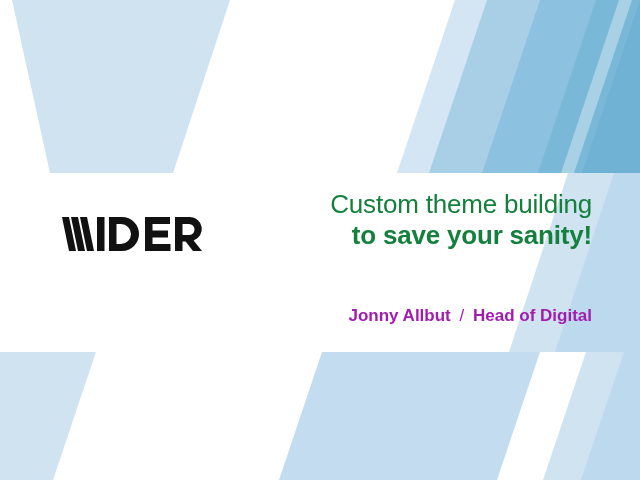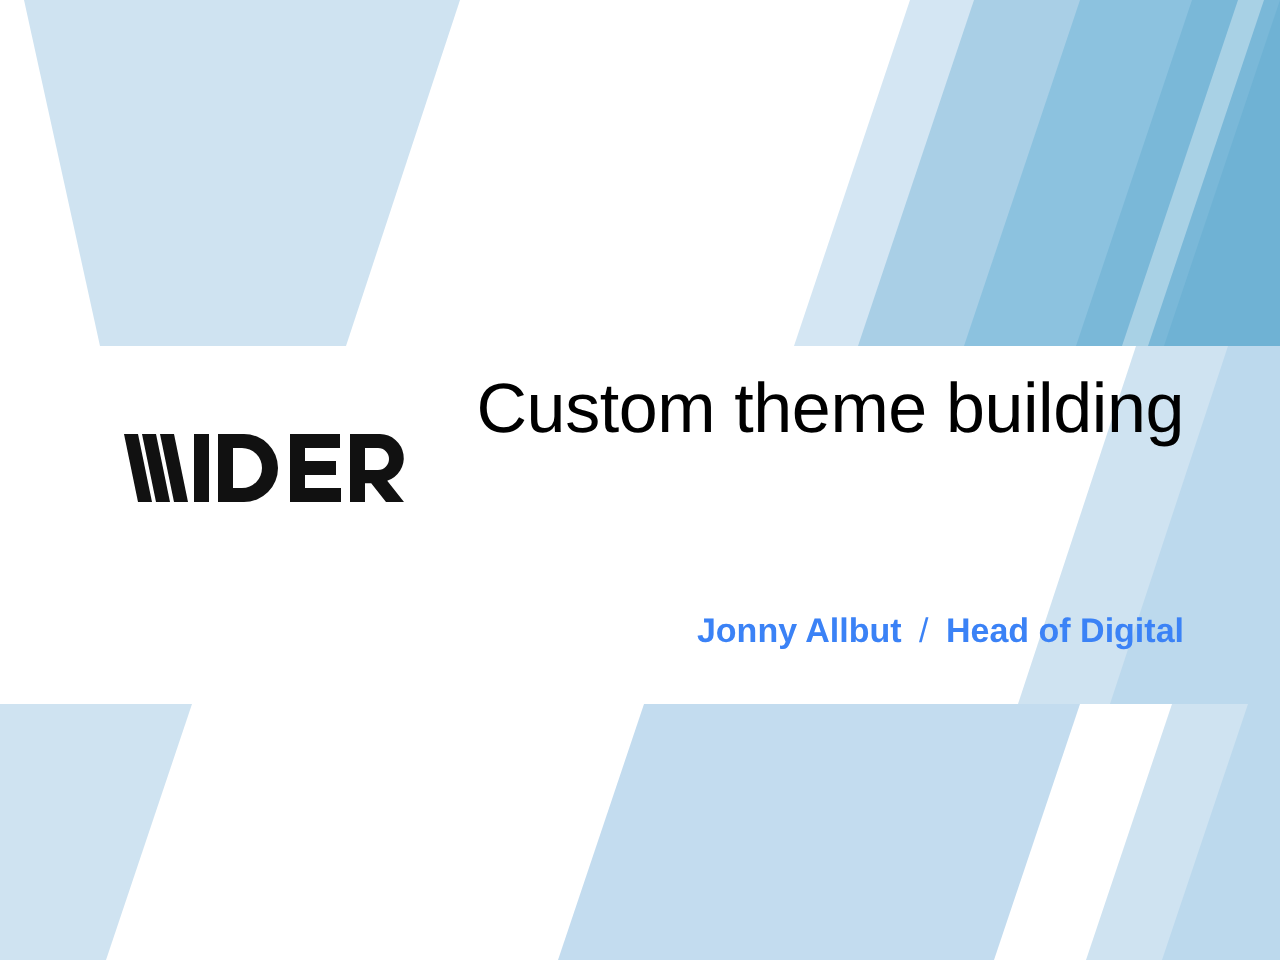--- a/index.html
+++ b/index.html
@@ -49,41 +49,41 @@
   
   #title-block {
     position: absolute;
     right: 48px;
     top: 189px;
     width: 420px;
     text-align: right;
   }
   .title-line {
     display: block;
-    color: #000000;
-    font-size: 35px;
+    color: #15803d;
+    font-size: 26px;
     line-height: 31px;
     letter-spacing: -0.2px;
     white-space: nowrap;
   }
   .title-line.light {
     font-weight: 400;
   }
   .title-line.bold {
     font-weight: 700;
   }
 
   
   #byline {
     position: absolute;
     right: 48px;
     top: 305px;
     width: 420px;
     text-align: right;
-    color: #3b82f6;
+    color: #a21caf;
     font-size: 17px;
     line-height: 21px;
     font-weight: 700;
     white-space: nowrap;
   }
   #byline .sep {
     font-weight: 400;
     padding: 0 4px;
   }
 </style>
@@ -140,20 +140,21 @@
 
           <polygon points="83,6 108,6 108,13 90.5,13 90.5,19.5 106,19.5 106,26.5 90.5,26.5 90.5,33 108.5,33 108.5,40 83,40"></polygon>
 
           <path d="M113,6 H128 a12,12 0 0 1 3.6,23.4 L140,40 H131 L123.6,30.6 H120.5 V40 H113 Z M120.5,13 V24 H127 a5.5,5.5 0 0 0 0,-11 Z"></path>
         </g>
       </svg>
     </div>
 
     <div id="title-block">
       <span class="title-line light">Custom theme building</span>
+      <span class="title-line bold">to save your sanity!</span>
     </div>
 
     <div id="byline">
       <span>Jonny Allbut</span>
       <span class="sep">/</span>
       <span>Head of Digital</span>
     </div>
 
   </div>
 </div>

